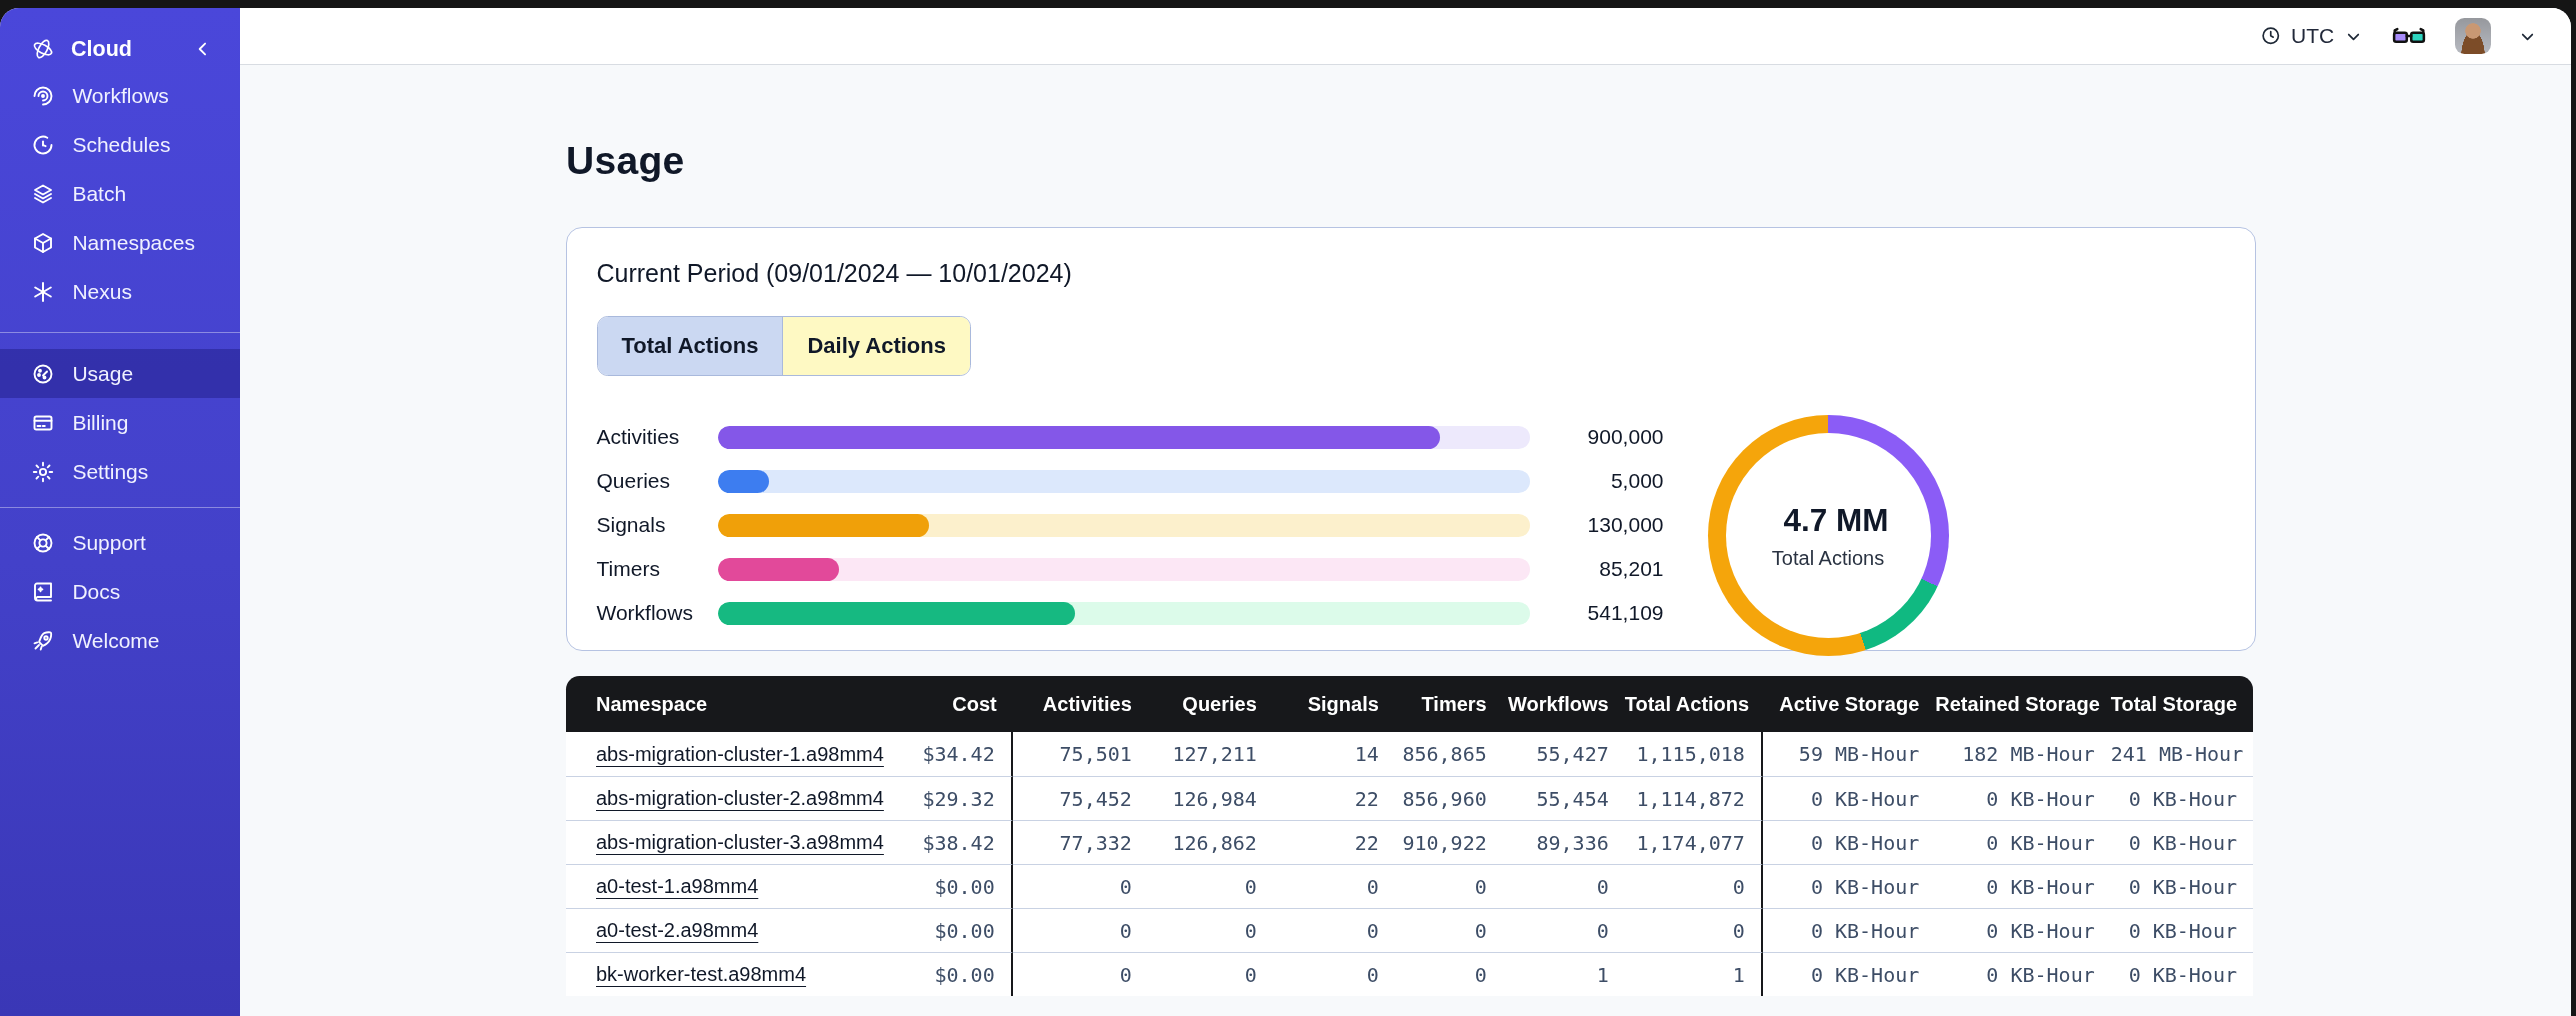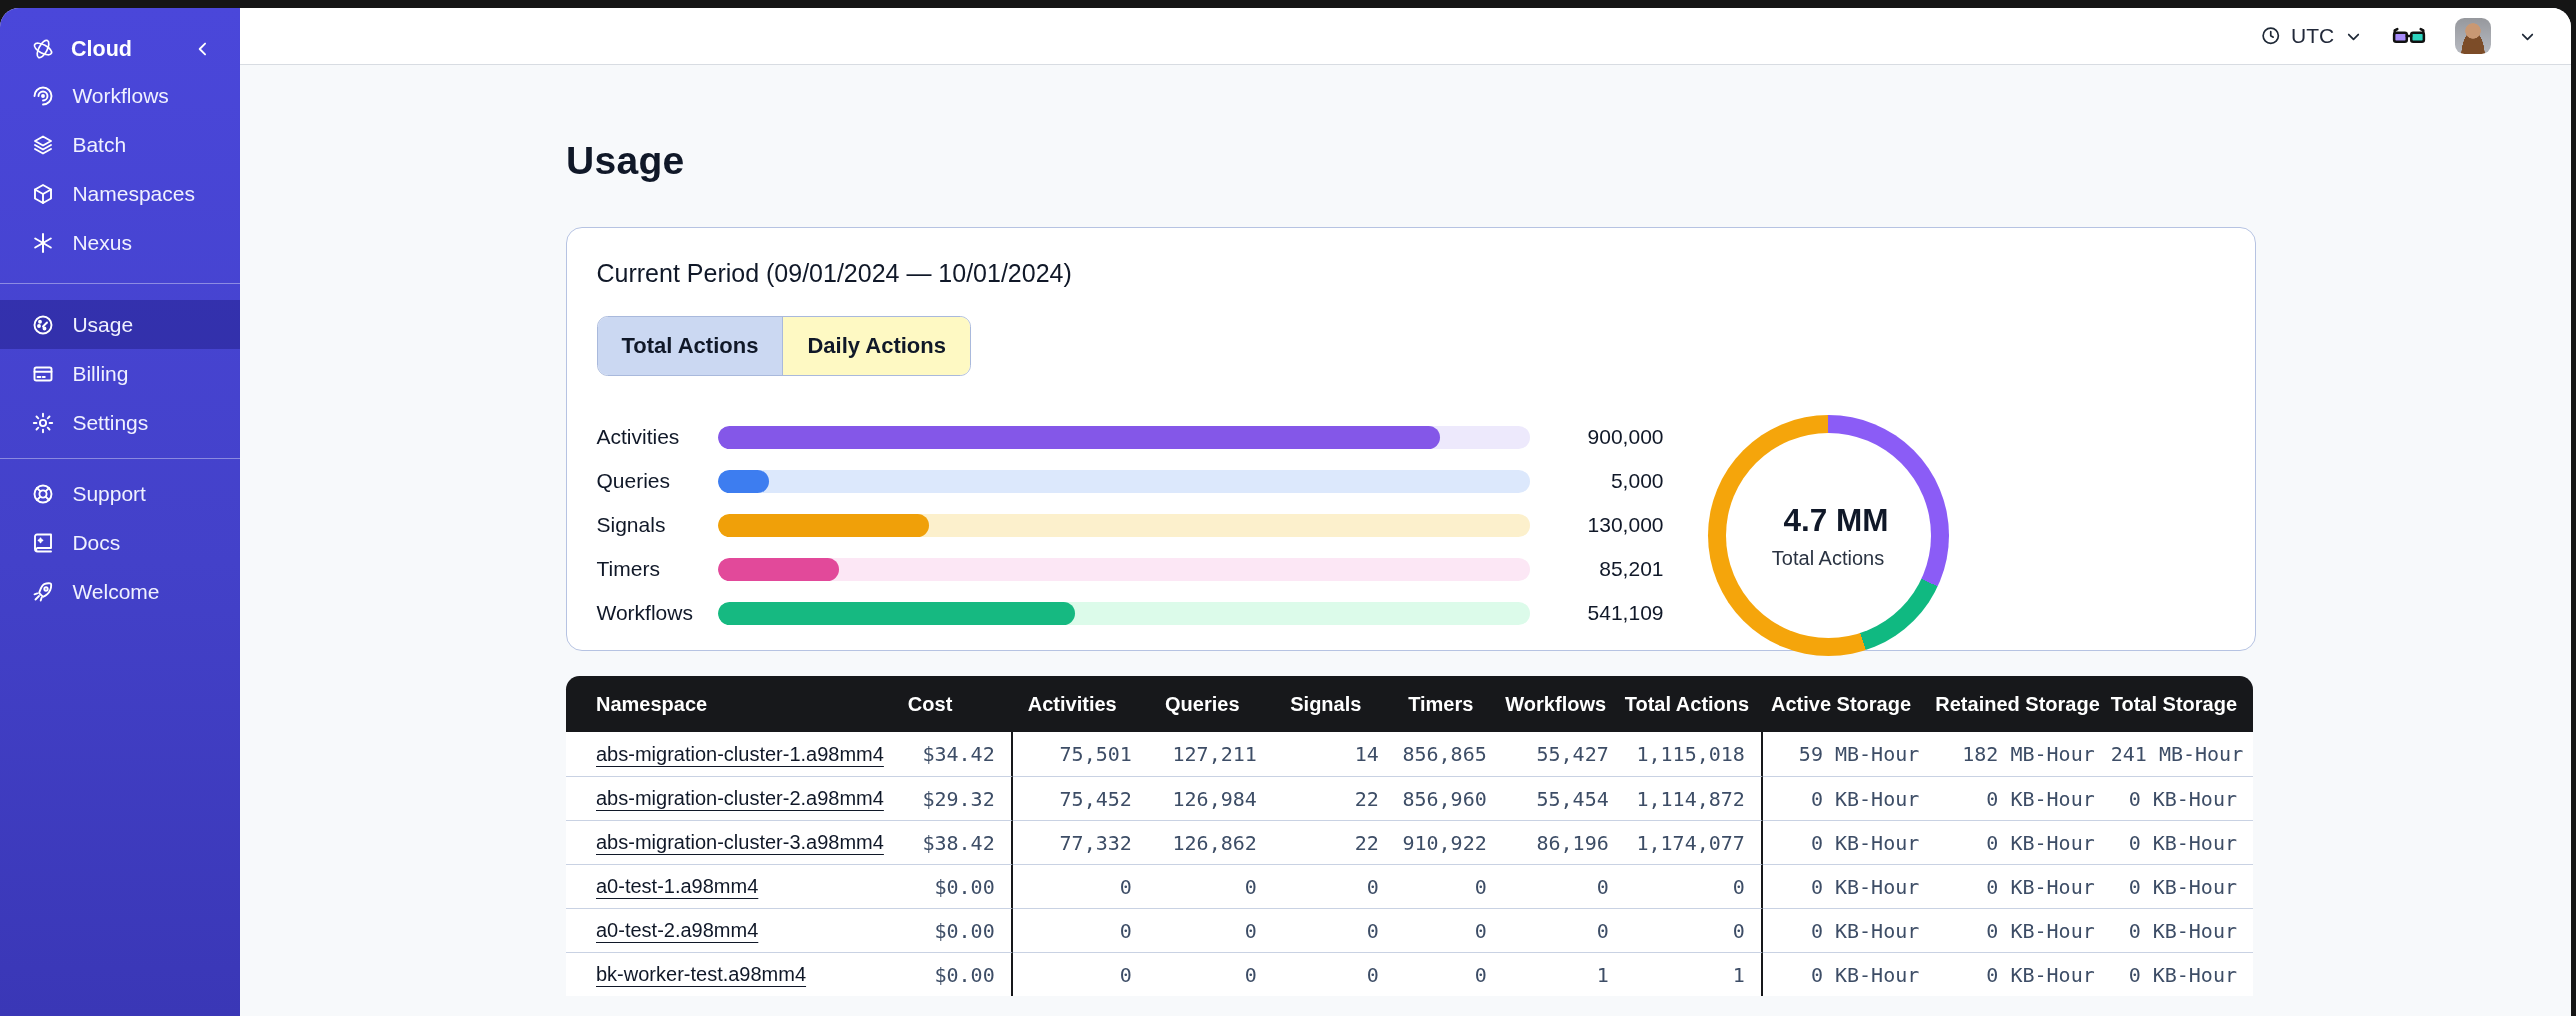--- a/index.html
+++ b/index.html
@@ -55,21 +55,21 @@
   .bar-value{width:107px;text-align:right;font-size:21px;color:#101828;flex:none;}
   .donuts{flex:1;display:flex;justify-content:space-between;padding:0 14.8px 0 44px;align-items:center;}
   .donut{width:241px;height:241px;border-radius:50%;position:relative;display:flex;
     align-items:center;justify-content:center;}
   .donut::after{content:'';position:absolute;inset:18px;background:#fff;border-radius:50%;}
   .donut-center{position:relative;z-index:1;text-align:center;}
   .donut-value{font-size:31.5px;font-weight:600;color:#101828;margin-left:16px;}
   .donut-label{font-size:20px;color:#2A3342;margin-top:8px;}
   
   table{margin-top:25px;width:1687px;table-layout:fixed;border-collapse:separate;border-spacing:0;}
-  th{background:#17181B;color:#fff;font-size:20px;font-weight:600;height:56px;text-align:center;
+  th{background:#17181B;color:#fff;font-size:20px;font-weight:600;height:56px;text-align:right;
     padding:0 16px 0 0;box-sizing:border-box;white-space:nowrap;}
   th:first-child{text-align:left;padding:0 0 0 30px;border-top-left-radius:13.4px;}
   th:last-child{border-top-right-radius:13.4px;}
   td{background:#fff;height:44px;font-size:20px;text-align:right;padding:0 16px 0 0;box-sizing:border-box;
     font-family:"DejaVu Sans Mono", monospace;color:#3D4D66;white-space:nowrap;}
   tr + tr td{border-top:1.3px solid #C9D2E3;}
   td.ns{font-family:"Liberation Sans", sans-serif;text-align:left;padding:0 0 0 30px;}
   td.vdiv{border-right:2.7px solid #17181B;}
   a.ns-link{color:#101828;text-decoration:underline;text-decoration-thickness:1.3px;text-underline-offset:4.7px;cursor:pointer;}
 </style>
@@ -100,20 +100,32 @@
           <span class="nav-icon">
             <svg viewBox="0 0 24 24">
               <g fill="none" stroke="#fff" stroke-width="1.9" stroke-linecap="round" stroke-linejoin="round">
                 <path d="M3.5 12a8.5 8.5 0 1 1 8.5 8.5"></path>
                 <path d="M7.5 12a4.5 4.5 0 1 1 4.5 4.5"></path>
                 <circle cx="12" cy="12" r="1" fill="#fff"></circle>
               </g>
             </svg>
           </span>
           <span>Workflows</span>
+        </div>
+        <div class="nav-item">
+          <span class="nav-icon">
+            <svg viewBox="0 0 24 24">
+              <g fill="none" stroke="#fff" stroke-width="1.9" stroke-linecap="round" stroke-linejoin="round">
+                <path d="M20.5 12a8.5 8.5 0 1 1-4.2-7.3"></path>
+                <path d="M12 8.5v4"></path>
+                <path d="M12 12l2.6 1.2"></path>
+              </g>
+            </svg>
+          </span>
+          <span>Schedules</span>
         </div>
         <div class="nav-item">
           <span class="nav-icon">
             <svg viewBox="0 0 24 24">
               <g fill="none" stroke="#fff" stroke-width="1.9" stroke-linecap="round" stroke-linejoin="round">
                 <path d="M12 3.5 20 8l-8 4.5L4 8l8-4.5Z"></path>
                 <path d="M4 12l8 4.5L20 12"></path>
                 <path d="M4 16l8 4.5L20 16"></path>
               </g>
             </svg>
@@ -381,21 +393,21 @@
                 <td>0 KB-Hour</td>
                 <td>0 KB-Hour</td>
               </tr>
               <tr>
                 <td class="ns "><a class="ns-link" href="#">abs-migration-cluster-3.a98mm4</a></td>
                 <td class="vdiv">$38.42</td>
                 <td>77,332</td>
                 <td>126,862</td>
                 <td>22</td>
                 <td>910,922</td>
-                <td>86,196</td>
+                <td>89,336</td>
                 <td class="vdiv">1,174,077</td>
                 <td>0 KB-Hour</td>
                 <td>0 KB-Hour</td>
                 <td>0 KB-Hour</td>
               </tr>
               <tr>
                 <td class="ns "><a class="ns-link" href="#">a0-test-1.a98mm4</a></td>
                 <td class="vdiv">$0.00</td>
                 <td>0</td>
                 <td>0</td>

